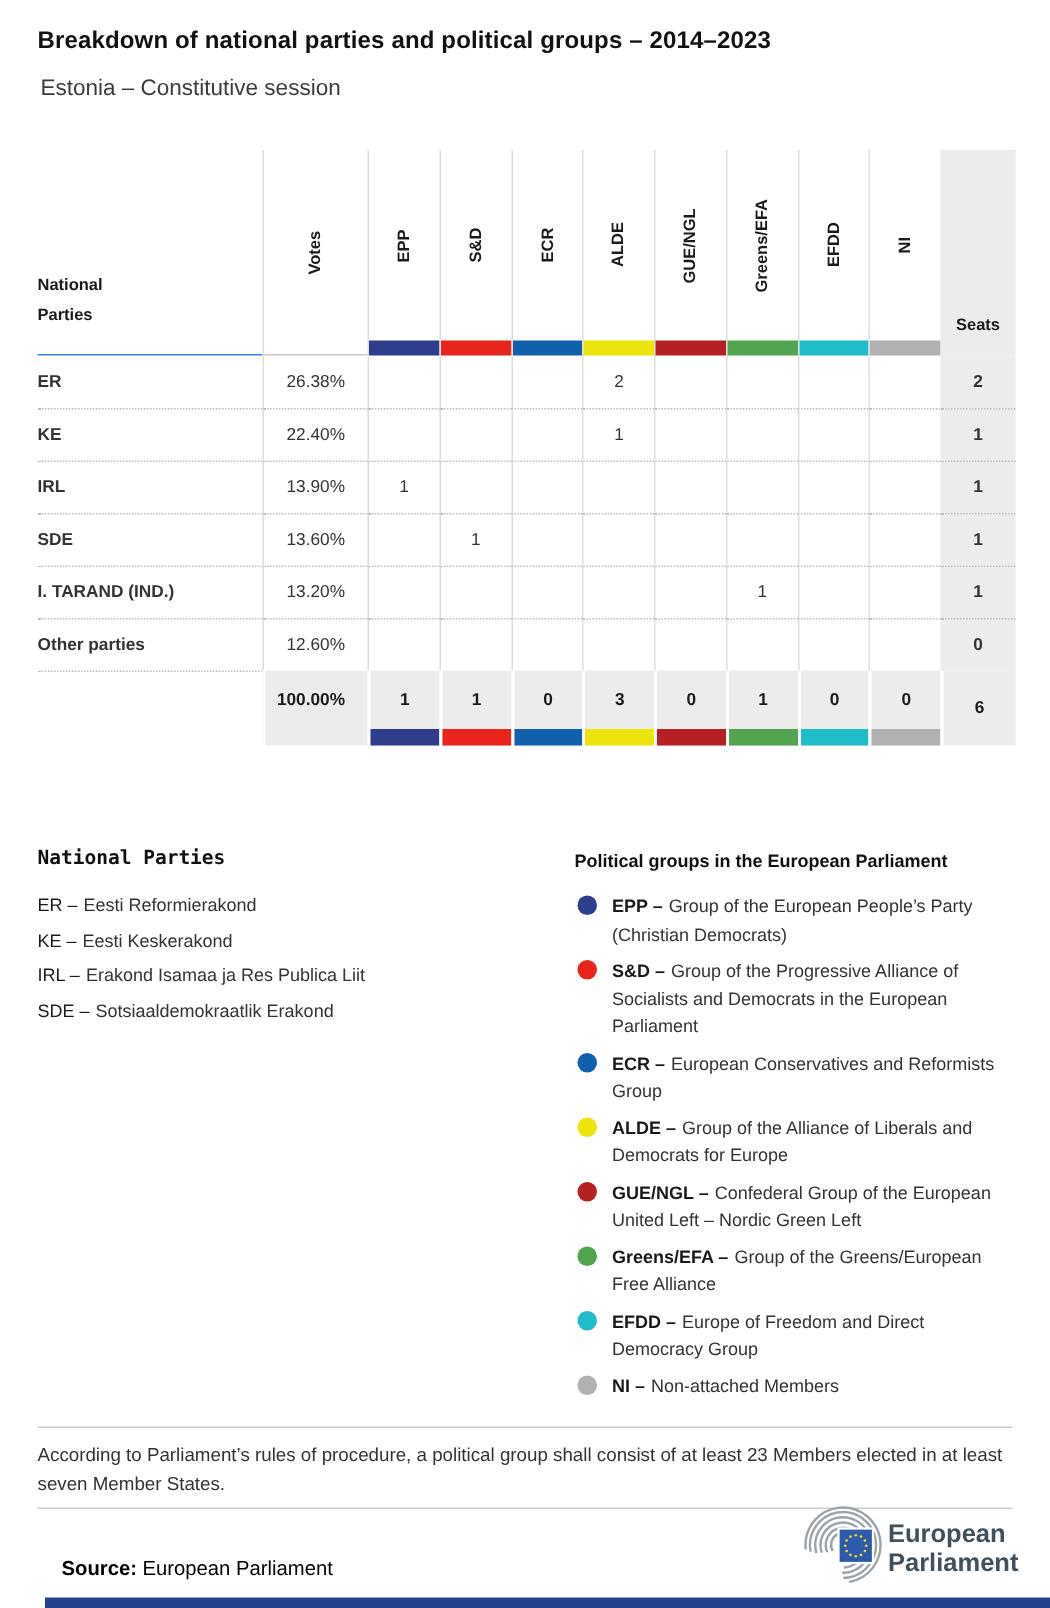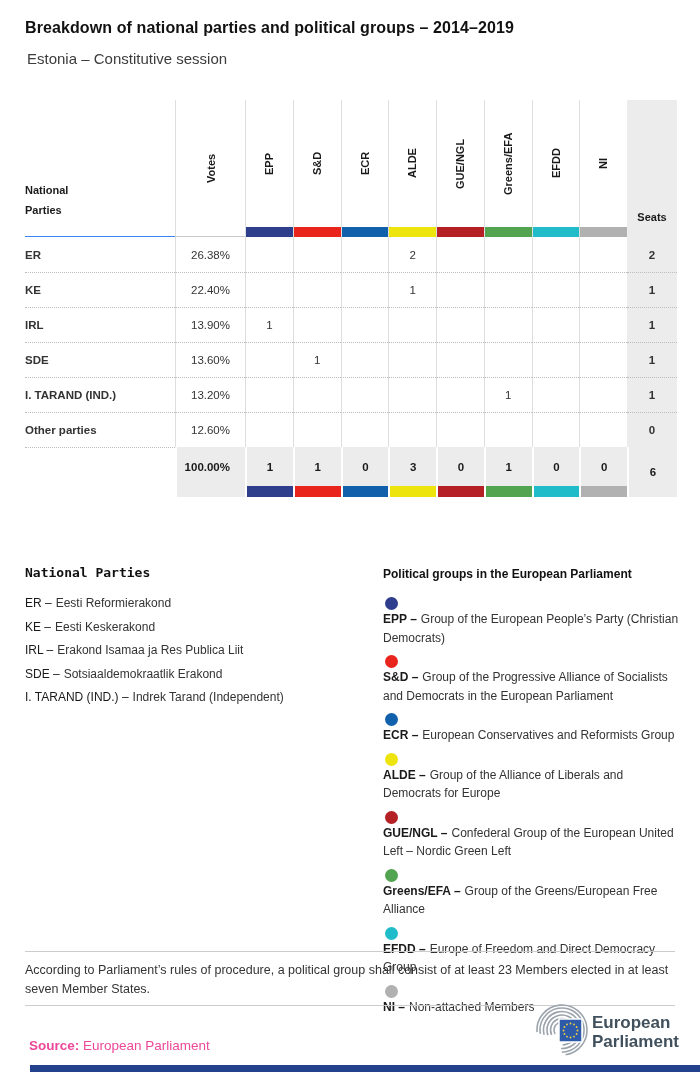--- a/index.html
+++ b/index.html
@@ -43,40 +43,40 @@
   .t-bar { position:absolute; left:0; right:0; bottom:0; height:11px; }
   .t-seats { padding-bottom:0; }
 
   
   .leg-parties { position:absolute; left:25px; top:565px; width:330px; }
   .leg-parties h3 { font-family:"DejaVu Sans Mono", monospace; font-size:13px; font-weight:bold; color:#111; margin-bottom:16px; }
   .lp-item { font-size:12px; color:#333; margin-bottom:9.5px; }
   .lp-item .abbr { font-weight:normal; color:#1a1a1a; margin-right:4px; }
   .leg-groups { position:absolute; left:383px; top:567px; width:296px; }
   .leg-groups h3 { font-size:12px; font-weight:bold; color:#111; margin-bottom:14px; }
-  .lg-item { display:flex; margin-bottom:6px;flex-direction:column; }
+  .lg-item { display:flex; margin-bottom:6px; }
   .dot { width:13px; height:13px; border-radius:50%; flex:0 0 13px; margin:2px 10px 0 2px; }
   .lg-text { font-size:12px; line-height:18.5px; color:#333; }
   .lg-text .abbr { font-weight:bold; color:#1a1a1a; margin-right:4px; }
 
   
   .rule { position:absolute; left:25px; width:650px; height:1px; background:#cccccc; }
   .rule1 { top:951px; } .rule2 { top:1005px; }
   .note { position:absolute; left:25px; top:961px; width:656px; font-size:12.5px; line-height:1.55; color:#333; }
-  .source { position:absolute; left:29px; top:1038px; font-size:13.5px; color:#ec4899; }
+  .source { position:absolute; left:41px; top:1038px; font-size:13.5px; color:#000000; }
   .source .lbl { font-weight:bold; }
   .logo { position:absolute; left:518px; top:1004px; }
   .bottom-bar { position:absolute; left:30px; right:0; bottom:0; height:7px; }
 </style>
 </head>
 <body>
 
 <div class="page">
 
-  <div class="title">Breakdown of national parties and political groups – 2014–2019</div>
+  <div class="title">Breakdown of national parties and political groups – 2014–2023</div>
   <div class="subtitle">Estonia – Constitutive session</div>
 
   <div class="tbl">
 
     <div class="grid-row hdr">
       <div class="cell h-party">
         <div>National</div>
         <div>Parties</div>
       </div>
       <div class="cell h-votes cell-border">
@@ -236,21 +236,20 @@
       <div class="cell t-seats">6</div>
     </div>
   </div>
 
   <div class="leg-parties">
     <h3>National Parties</h3>
     <div class="lp-item"><span class="abbr">ER –</span><span>Eesti Reformierakond</span></div>
     <div class="lp-item"><span class="abbr">KE –</span><span>Eesti Keskerakond</span></div>
     <div class="lp-item"><span class="abbr">IRL –</span><span>Erakond Isamaa ja Res Publica Liit</span></div>
     <div class="lp-item"><span class="abbr">SDE –</span><span>Sotsiaaldemokraatlik Erakond</span></div>
-    <div class="lp-item"><span class="abbr">I. TARAND (IND.) –</span><span>Indrek Tarand (Independent)</span></div>
   </div>
 
   <div class="leg-groups">
     <h3>Political groups in the European Parliament</h3>
     <div class="lg-item">
         <span class="dot" style="background: rgb(46, 62, 140);"></span>
         <div class="lg-text"><span class="abbr">EPP –</span><span>Group of the European People’s Party (Christian Democrats)</span></div>
       </div>
     <div class="lg-item">
         <span class="dot" style="background: rgb(232, 36, 29);"></span>

